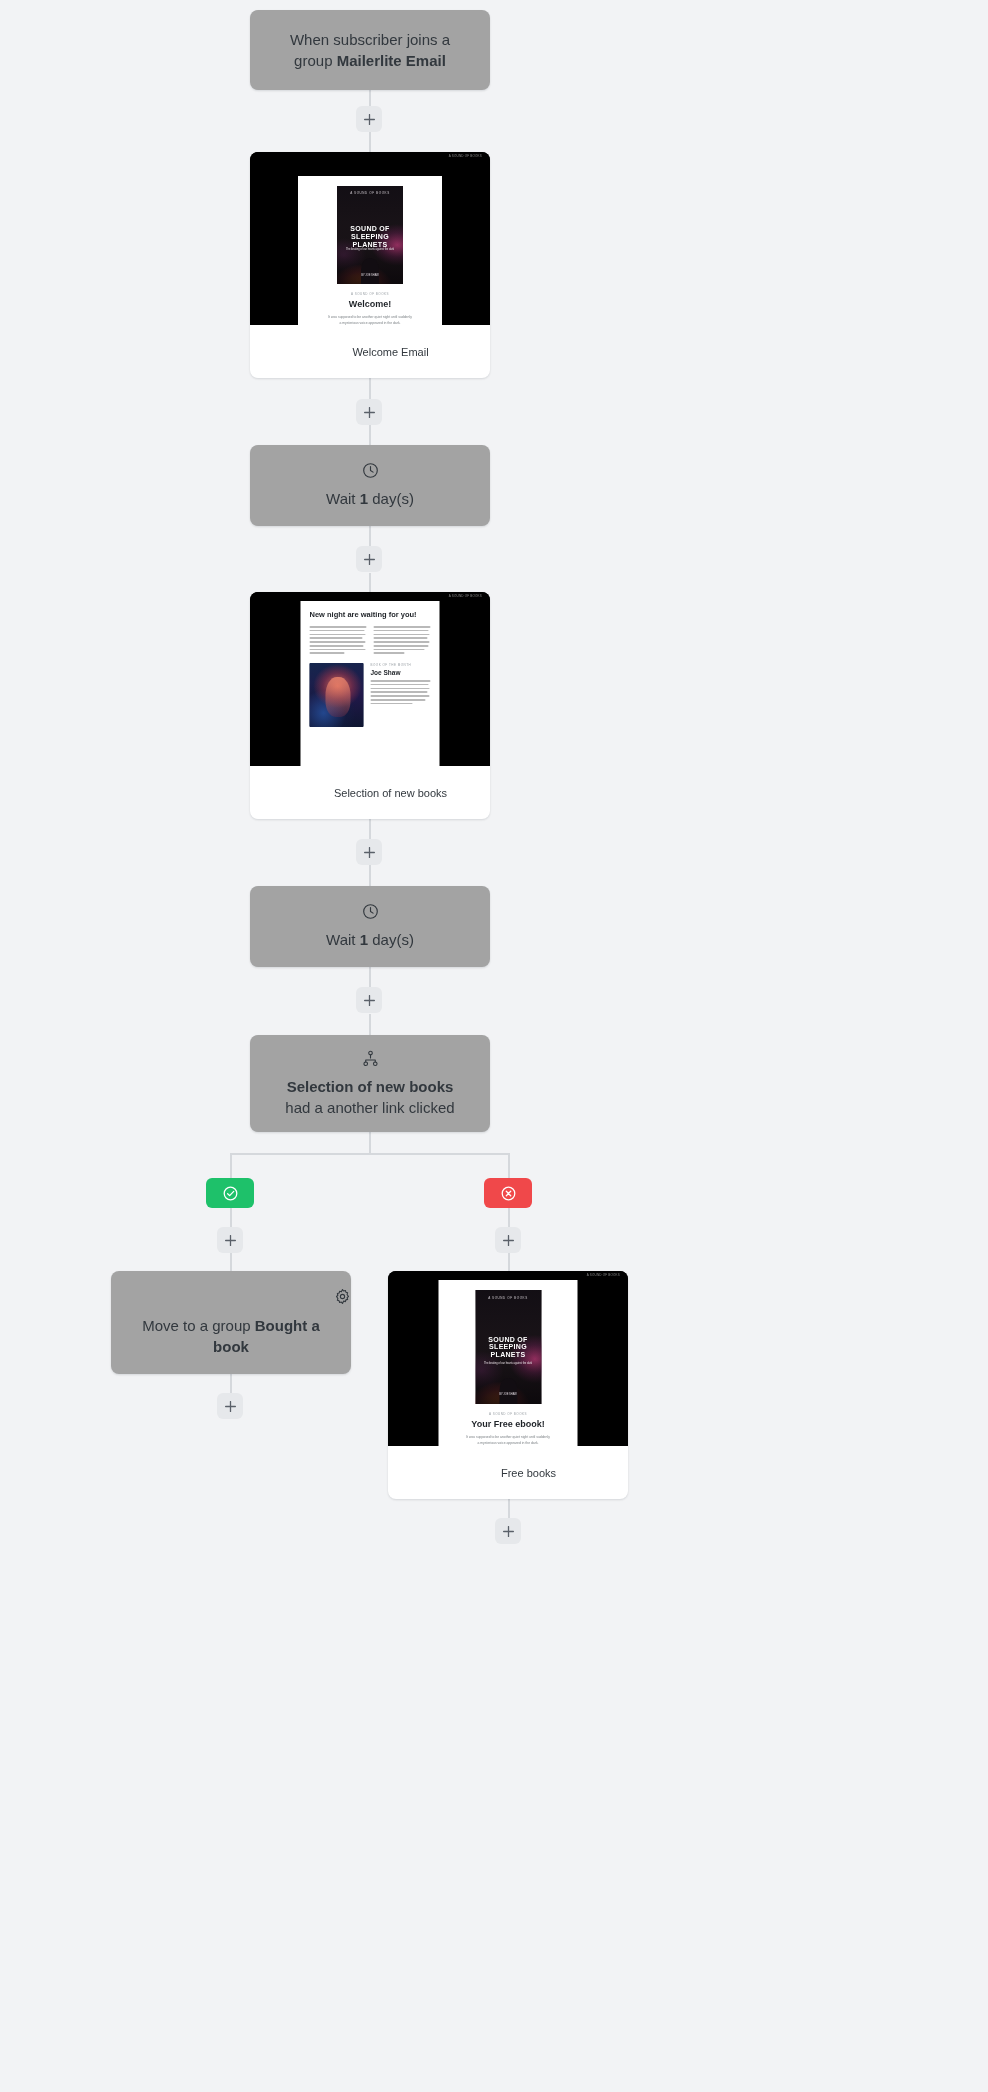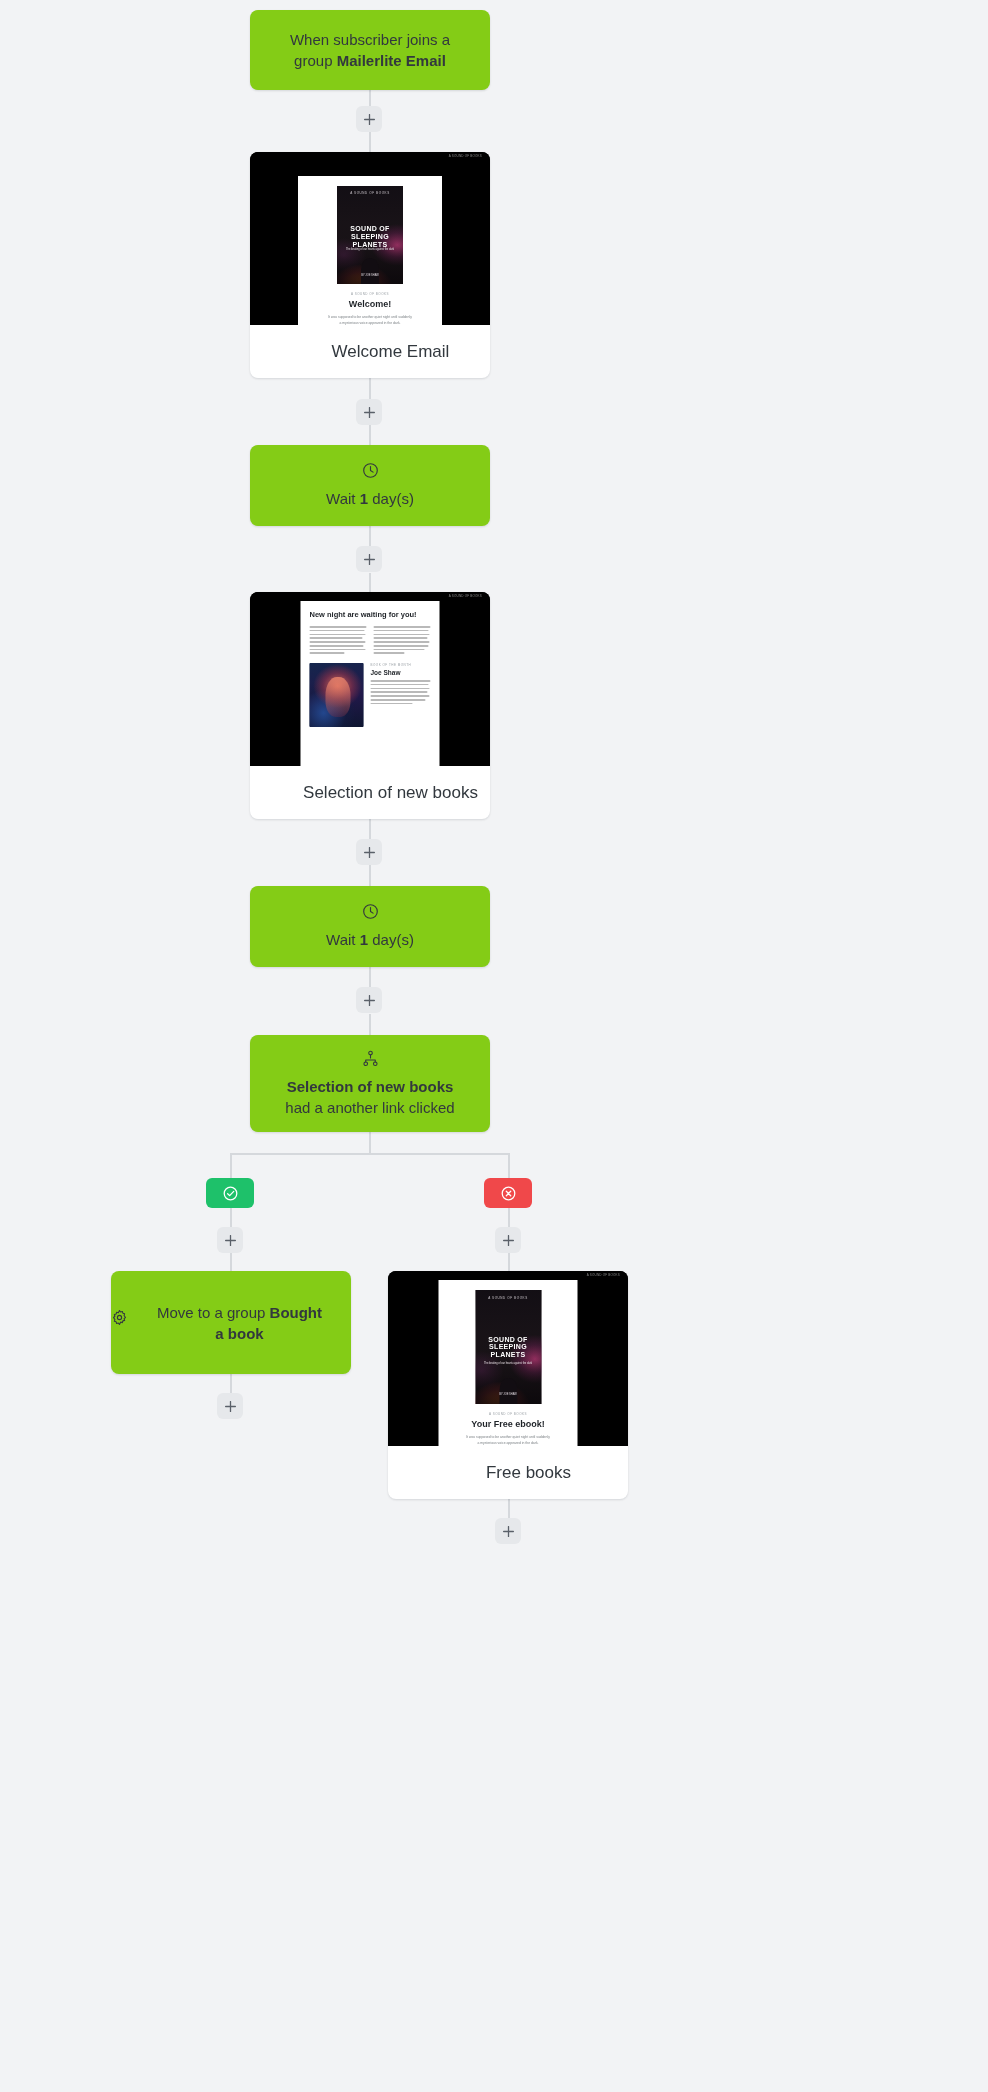--- a/index.html
+++ b/index.html
@@ -20,21 +20,21 @@
   
   .plus{
     position:absolute;width:26px;height:26px;border-radius:6px;
     background:#e6e8eb;display:flex;align-items:center;justify-content:center;
     box-sizing:border-box;
   }
   .plus svg{display:block;}
 
   
   .card{
-    position:absolute;background:#84cc16;border-radius:8px;
+    position:absolute;background:#a3a3a3;border-radius:8px;
     box-shadow:0 1px 2px rgba(16,24,40,.07),0 1px 3px rgba(16,24,40,.06);
     box-sizing:border-box;
   }
   .card-text{
     text-align:center;font-size:15px;line-height:21px;color:#32383e;
     padding:0 26px;
   }
   .card-text b{font-weight:bold;}
   .icon-row{display:flex;justify-content:center;align-items:center;}
   .icon-row svg{display:block;}
@@ -46,21 +46,21 @@
   }
   .email-preview{
     position:relative;width:100%;background:#000000;overflow:hidden;
   }
   .email-sheet{
     position:absolute;top:0;bottom:0;left:50%;transform:translateX(-50%);
     background:#ffffff;overflow:hidden;
     display:flex;flex-direction:column;align-items:center;
   }
   .email-label{
-    text-align:center;font-size:17px;line-height:20px;color:#32383e;
+    text-align:center;font-size:11px;line-height:20px;color:#32383e;
     display:flex;align-items:center;justify-content:center;padding-left:41px;
   }
   .topbar{
     position:absolute;top:0;left:0;right:0;height:9px;background:#000;
     z-index:3;
   }
   .topbar span{
     position:absolute;right:8px;top:2px;font-size:3px;color:#8a8a8a;
     letter-spacing:.2px;
   }
@@ -315,21 +315,21 @@
     <svg width="11" height="11" viewBox="0 0 11 11">
         <path d="M5.5 0.6v9.8M0.6 5.5h9.8" stroke="#5a6069" stroke-width="1.3" stroke-linecap="round"></path>
       </svg>
   </div>
   <div class="plus" style="left:495px;top:1227px;">
     <svg width="11" height="11" viewBox="0 0 11 11">
         <path d="M5.5 0.6v9.8M0.6 5.5h9.8" stroke="#5a6069" stroke-width="1.3" stroke-linecap="round"></path>
       </svg>
   </div>
 
-  <div class="card" style="left:111px;top:1271px;width:240px;height:103px;display:flex;flex-direction:row;align-items:center;justify-content:center;">
+  <div class="card" style="left:111px;top:1271px;width:240px;height:103px;display:flex;flex-direction:column;align-items:flex-end;justify-content:center;">
     <div class="icon-row" style="margin-bottom:10px;">
       <svg width="17" height="17" viewBox="0 0 20 20" fill="none">
         <circle cx="10" cy="10" r="2.5" stroke="#32383e" stroke-width="1.3"></circle>
         <path d="M10 1.9l1.35 1.62 2.03-.62.6 2.04 2.04.6-.62 2.03L17 10l-1.6 1.35.62 2.03-2.04.6-.6 2.04-2.03-.62L10 18.1l-1.35-1.6-2.03.62-.6-2.04-2.04-.6.62-2.03L3 10l1.6-1.43-.62-2.03 2.04-.6.6-2.04 2.03.62L10 1.9z" stroke="#32383e" stroke-width="1.3" stroke-linejoin="round"></path>
       </svg>
     </div>
     <div class="card-text">
       <span>Move to a group </span><b>Bought a book</b>
     </div>
   </div>

